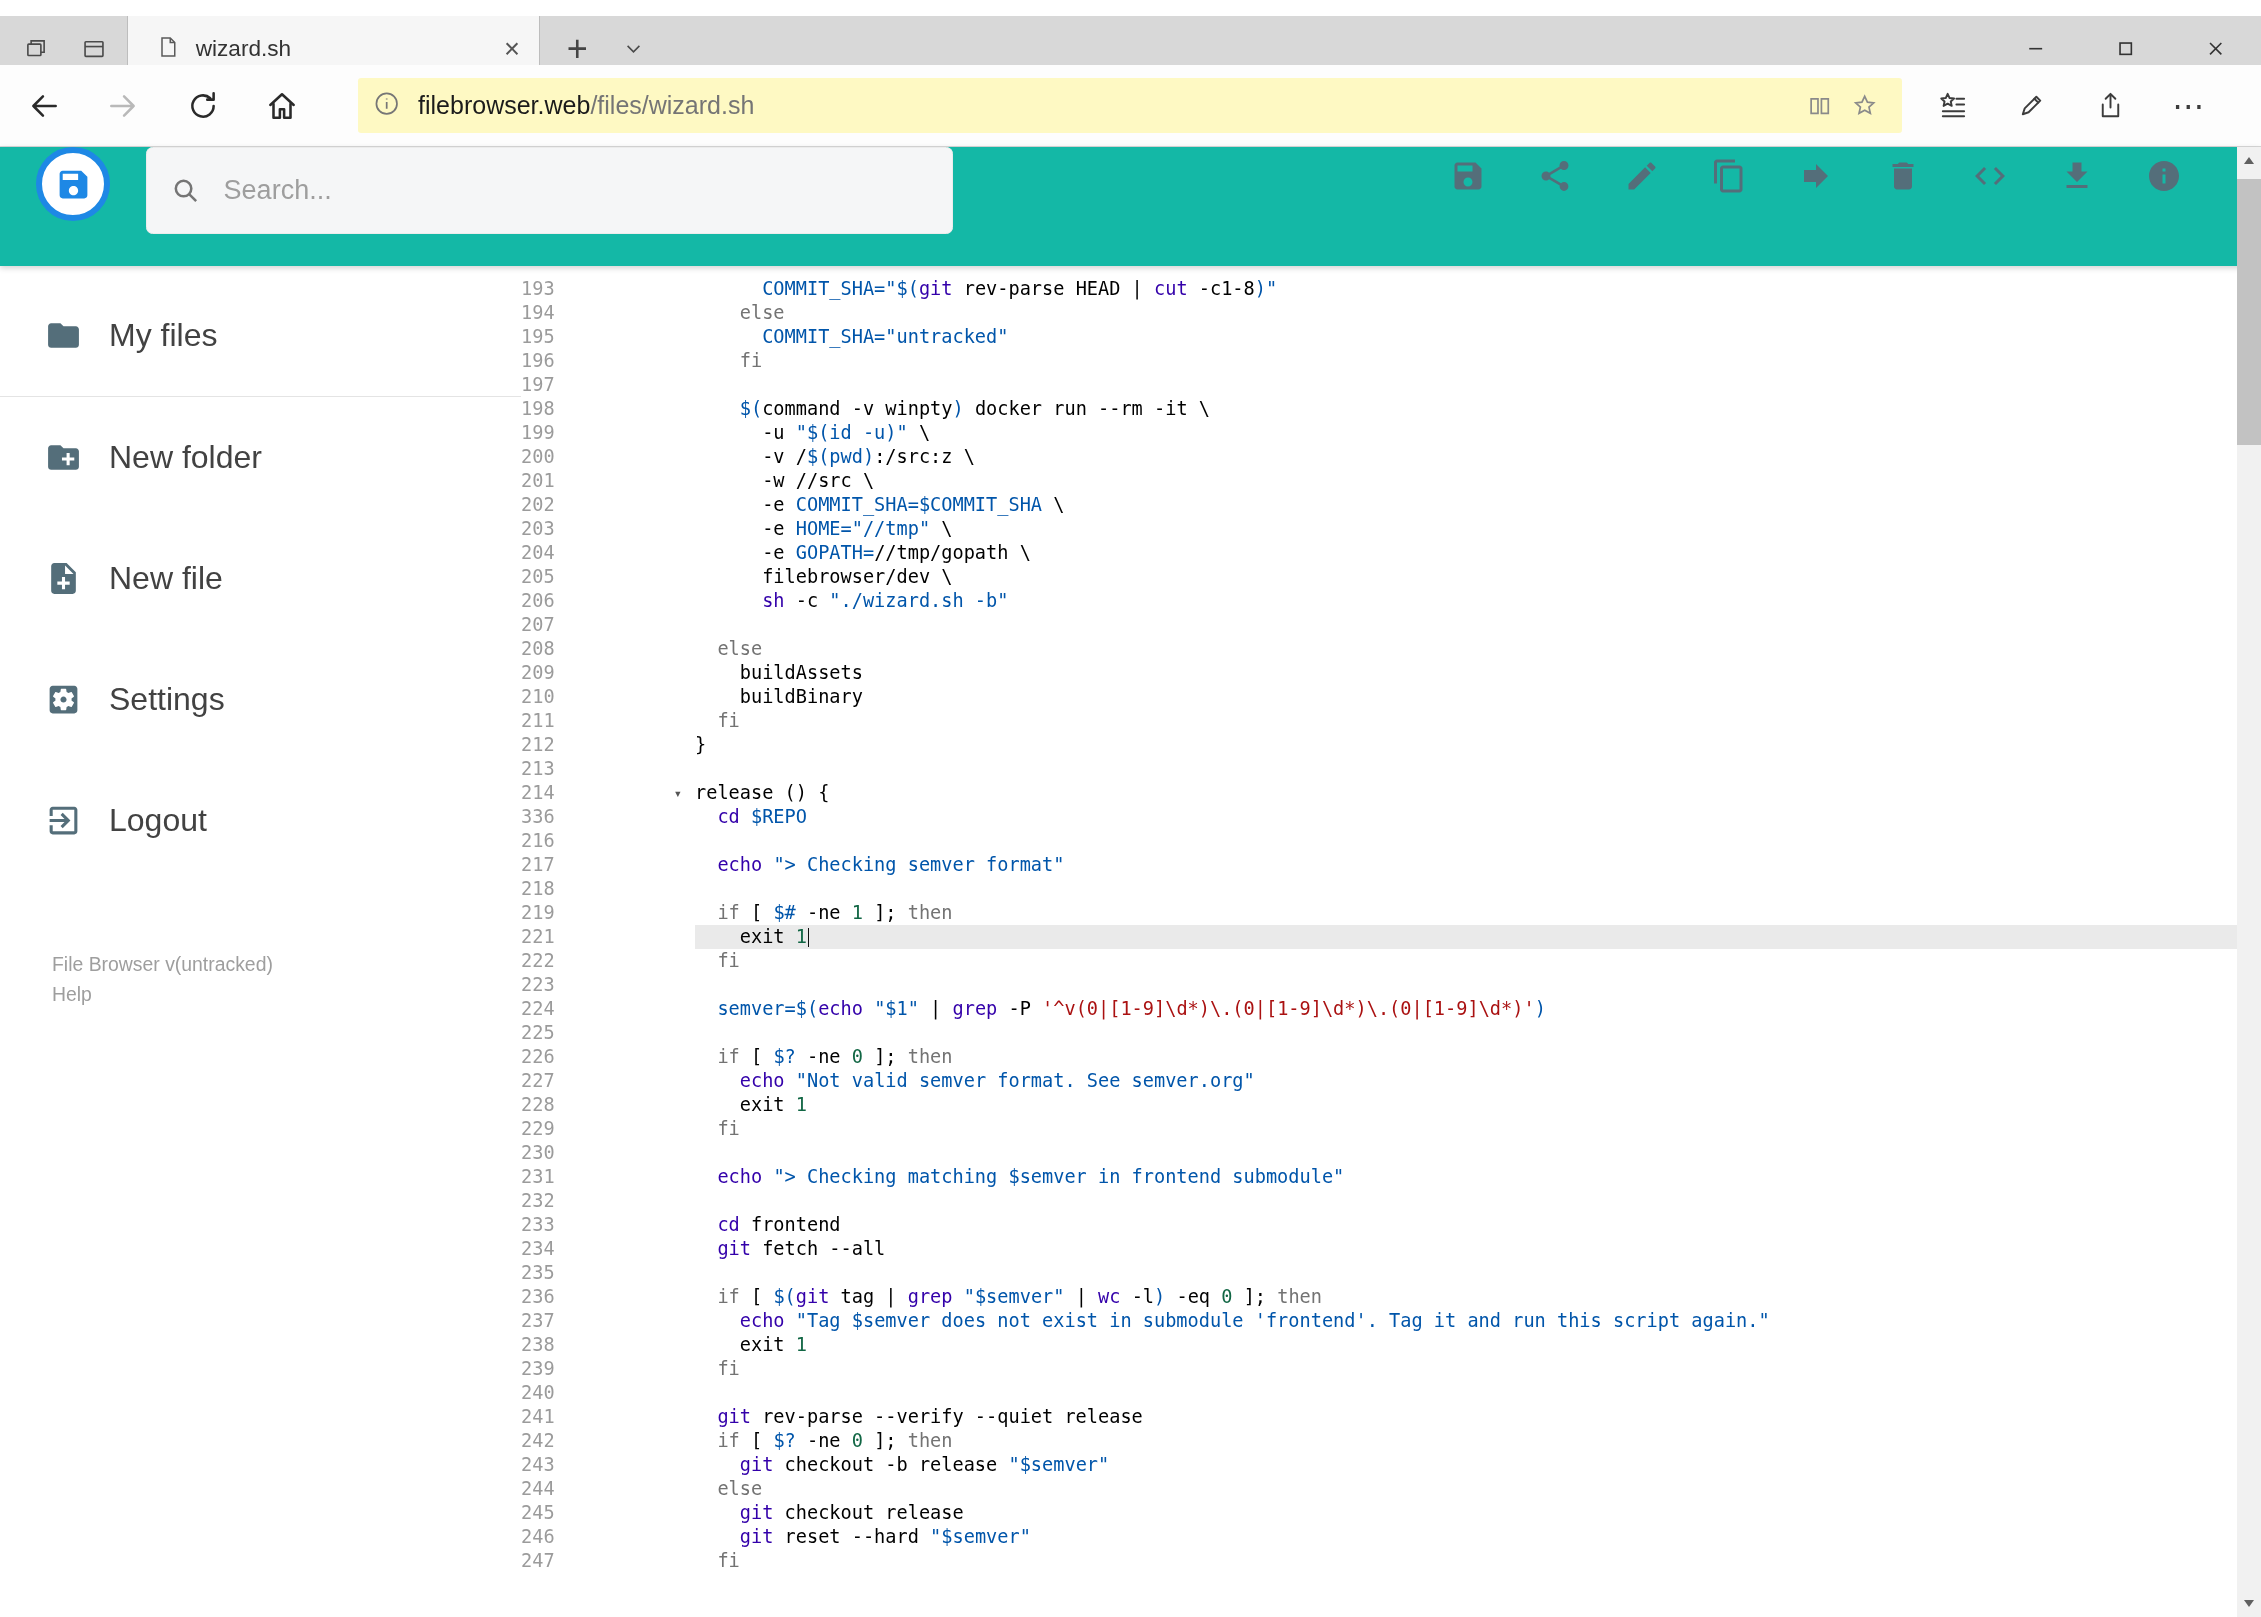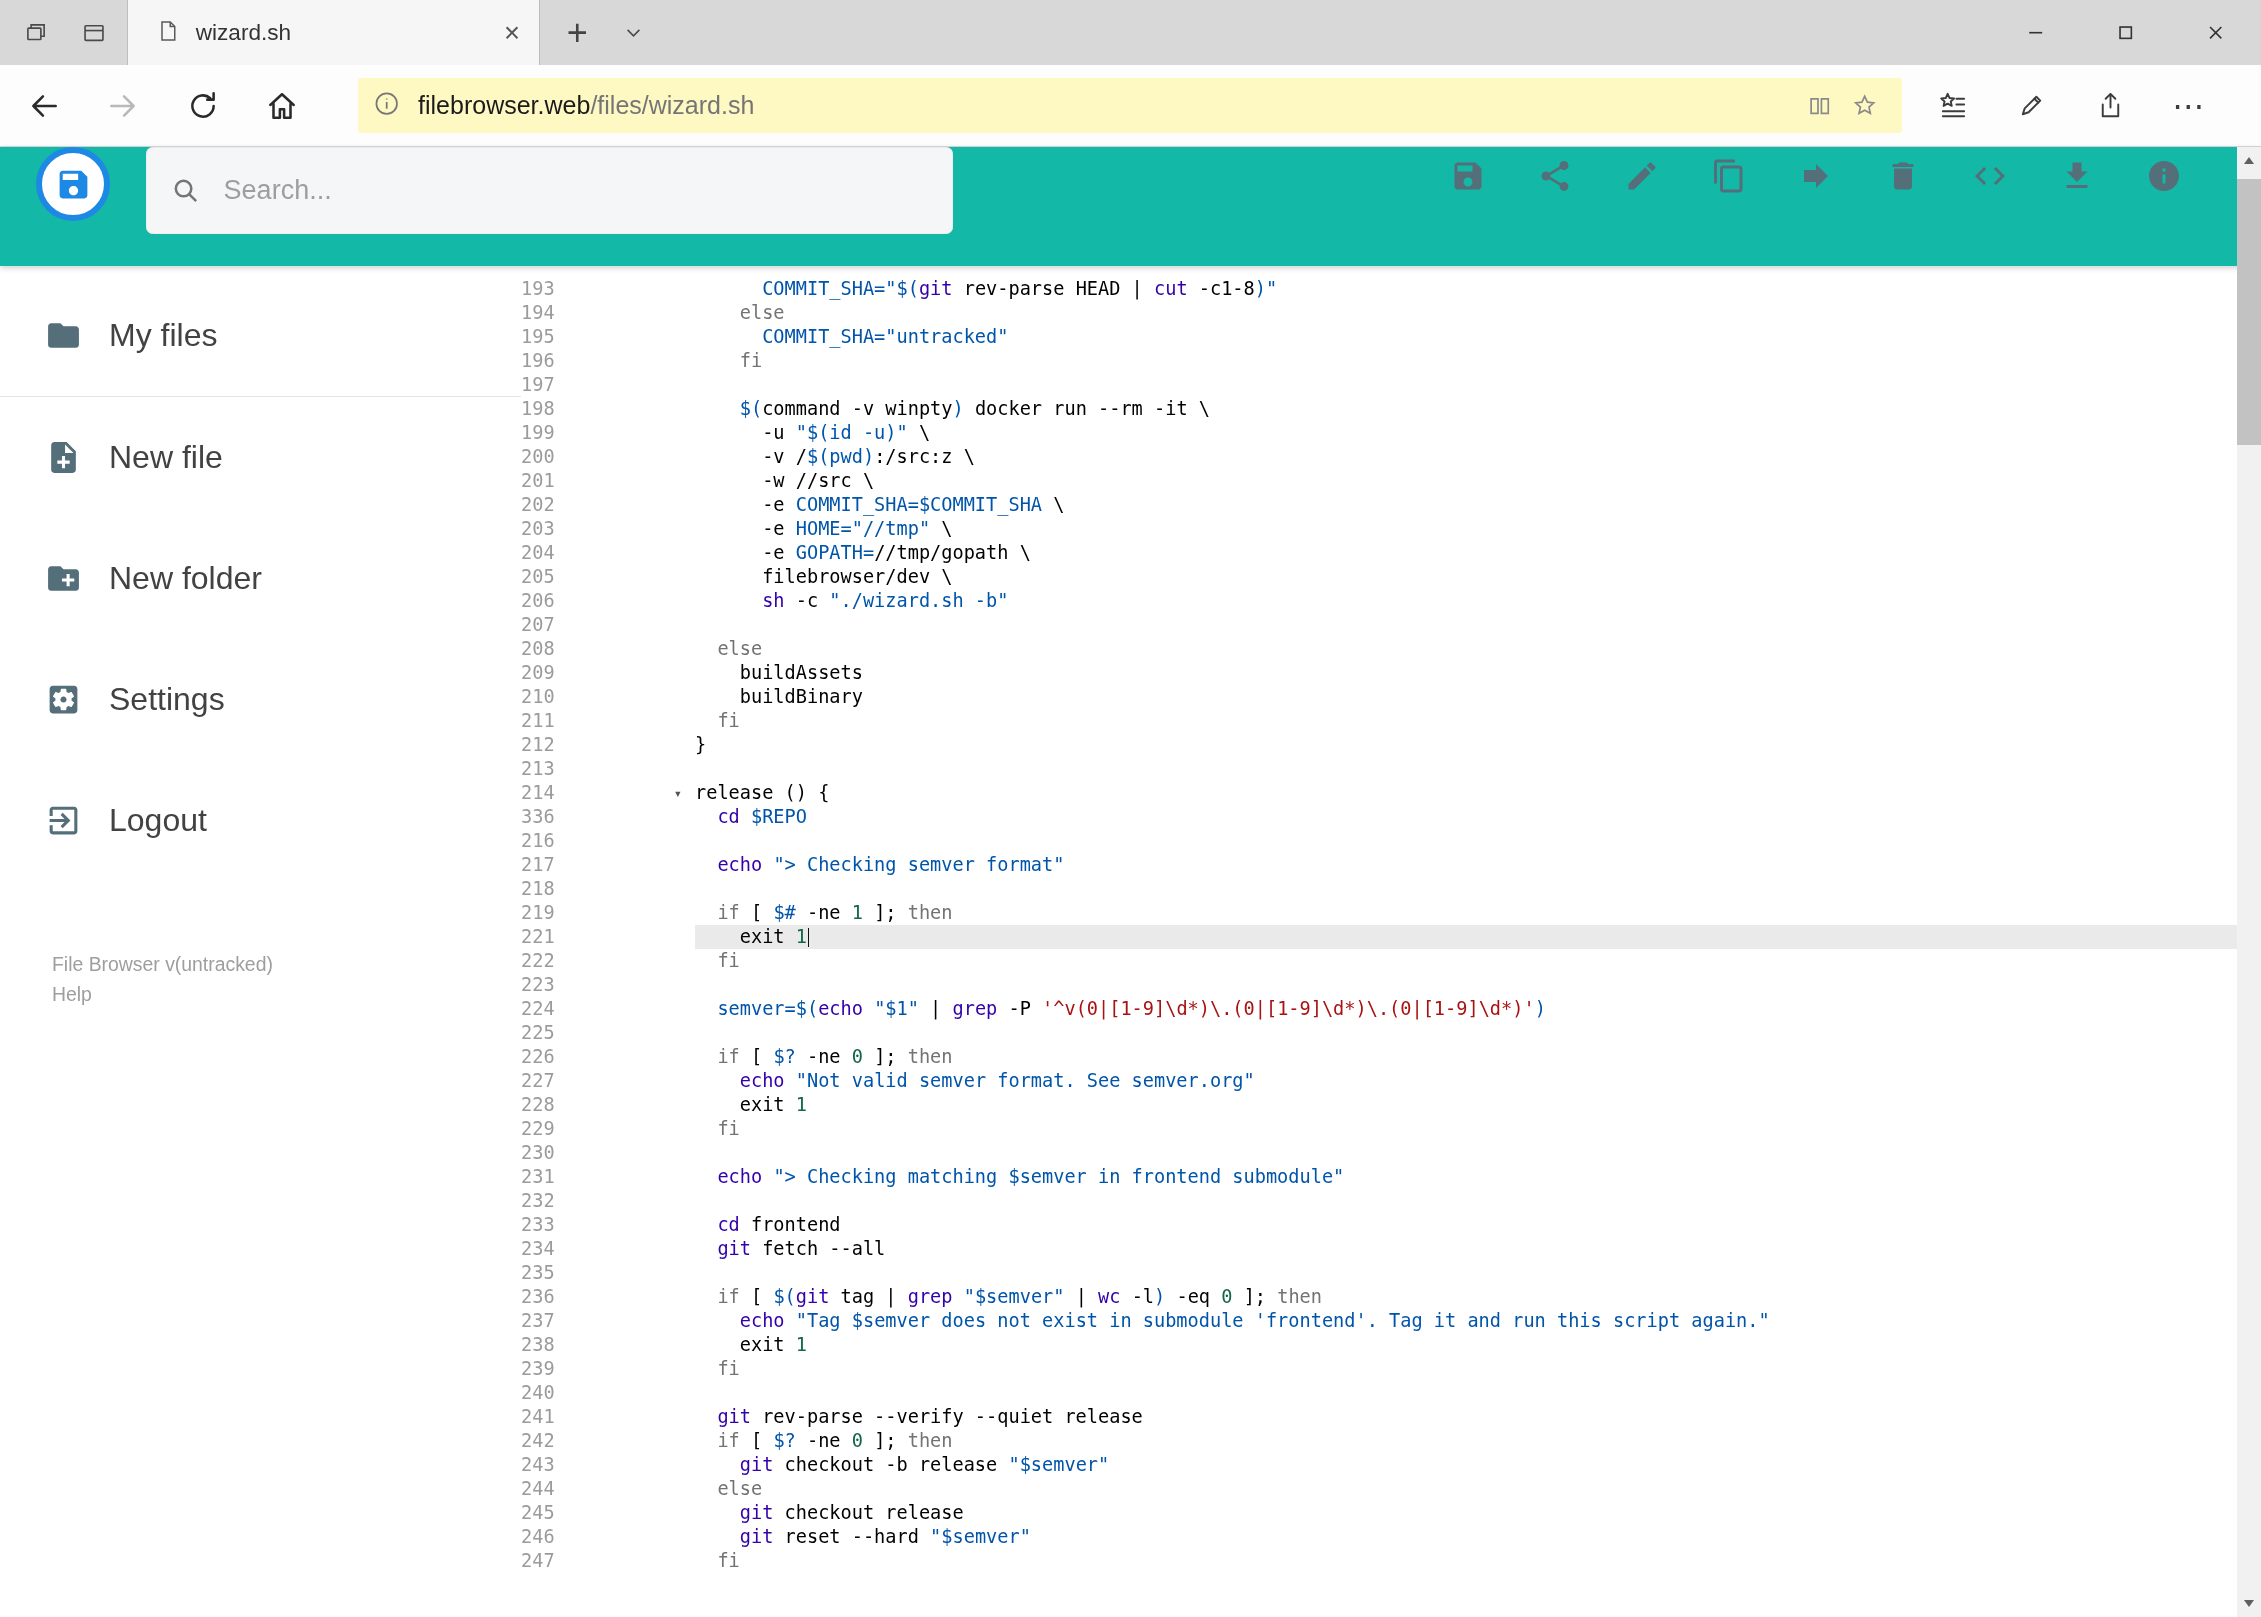--- a/index.html
+++ b/index.html
@@ -1,21 +1,21 @@
 <!DOCTYPE html>
 <html style="font-size:13px"><head>
 <meta charset="utf-8">
 <style>
   html,body{margin:0;padding:0;width:2261px;height:1617px;overflow:hidden;
     font-family:"Liberation Sans",sans-serif;background:#fff;position:relative}
   *{box-sizing:border-box}
   button{border:0;background:transparent;padding:0;cursor:pointer;font-family:inherit}
 
   
-  .titlebar{position:absolute;top:0;left:0;right:0;height:65px;background:#d8d8d8;
+  .titlebar{position:absolute;top:16px;left:0;right:0;height:65px;background:#d8d8d8;
     display:flex;align-items:stretch}
   .tb-smallbtn{width:45px;display:flex;align-items:center;justify-content:center;margin-left:13px}
   .tb-smallbtn svg{width:26px;height:26px;stroke:#4a4a4a;fill:none;stroke-width:2}
   .tab{margin-left:11.3px;width:413px;background:#f6f6f6;border-left:0.8px solid #bdbdbd;
     border-right:0.8px solid #bdbdbd;display:flex;align-items:center;padding:0 19.4px 0 27.4px}
   .tab-favicon svg{width:24px;height:24px;stroke:#5a5a5a;fill:none;stroke-width:2}
   .tab-title{margin-left:16px;font-size:22.6px;color:#333}
   .tab-close{margin-left:auto;font-size:27.4px;color:#555;line-height:1}
   .newtab{width:45px;margin-left:14.5px;font-size:36px;font-weight:300;color:#444;
     display:flex;align-items:center;justify-content:center}
@@ -280,29 +280,29 @@
   <aside class="sidebar">
     <div>
         <div class="side-item first">
           <svg viewBox="0 0 24 24">
             <path d="M10 4H4c-1.1 0-1.99.9-1.99 2L2 18c0 1.1.9 2 2 2h16c1.1 0 2-.9 2-2V8c0-1.1-.9-2-2-2h-8l-2-2z"></path>
           </svg>
           <span class="lbl">My files</span>
         </div>
         <div class="side-item">
           <svg viewBox="0 0 24 24">
+            <path d="M20 6h-8l-2-2H4c-1.1 0-1.99.9-1.99 2L2 18c0 1.1.9 2 2 2h16c1.1 0 2-.9 2-2V8c0-1.1-.9-2-2-2zm-1 8h-3v3h-2v-3h-3v-2h3V9h2v3h3v2z"></path>
+          </svg>
+          <span class="lbl">New folder</span>
+        </div>
+        <div class="side-item">
+          <svg viewBox="0 0 24 24">
             <path d="M14 2H6c-1.1 0-1.99.9-1.99 2L4 20c0 1.1.89 2 1.99 2H18c1.1 0 2-.9 2-2V8l-6-6zm2 14h-3v3h-2v-3H8v-2h3v-3h2v3h3v2zm-3-7V3.5L18.5 9H13z"></path>
           </svg>
           <span class="lbl">New file</span>
-        </div>
-        <div class="side-item">
-          <svg viewBox="0 0 24 24">
-            <path d="M20 6h-8l-2-2H4c-1.1 0-1.99.9-1.99 2L2 18c0 1.1.9 2 2 2h16c1.1 0 2-.9 2-2V8c0-1.1-.9-2-2-2zm-1 8h-3v3h-2v-3h-3v-2h3V9h2v3h3v2z"></path>
-          </svg>
-          <span class="lbl">New folder</span>
         </div>
         <div class="side-item">
           <svg viewBox="0 0 24 24">
             <path d="M12 10c-1.1 0-2 .9-2 2s.9 2 2 2 2-.9 2-2-.9-2-2-2zm7-7H5c-1.1 0-2 .9-2 2v14c0 1.1.9 2 2 2h14c1.1 0 2-.9 2-2V5c0-1.1-.9-2-2-2zm-1.75 9c0 .23-.02.46-.05.68l1.48 1.16c.13.11.17.3.08.45l-1.4 2.42c-.09.15-.27.21-.43.15l-1.74-.7c-.36.28-.76.51-1.18.69l-.26 1.85c-.03.17-.18.3-.35.3h-2.8c-.17 0-.32-.13-.35-.29l-.26-1.85c-.43-.18-.82-.41-1.18-.69l-1.74.7c-.16.06-.34 0-.43-.15l-1.4-2.42c-.09-.15-.05-.34.08-.45l1.48-1.16c-.03-.23-.05-.46-.05-.69 0-.23.02-.46.05-.68l-1.48-1.16c-.13-.11-.17-.3-.08-.45l1.4-2.42c.09-.15.27-.21.43-.15l1.74.7c.36-.28.76-.51 1.18-.69l.26-1.85c.03-.17.18-.3.35-.3h2.8c.17 0 .32.13.35.29l.26 1.85c.43.18.82.41 1.18.69l1.74-.7c.16-.06.34 0 .43.15l1.4 2.42c.09.15.05.34-.08.45l-1.48 1.16c.03.23.05.46.05.69z"></path>
           </svg>
           <span class="lbl">Settings</span>
         </div>
         <div class="side-item">
           <svg viewBox="0 0 24 24">
             <path d="M10.09 15.59L11.5 17l5-5-5-5-1.41 1.41L12.67 11H3v2h9.67l-2.58 2.59zM19 3H5c-1.11 0-2 .9-2 2v4h2V5h14v14H5v-4H3v4c0 1.1.89 2 2 2h14c1.1 0 2-.9 2-2V5c0-1.1-.9-2-2-2z"></path>

